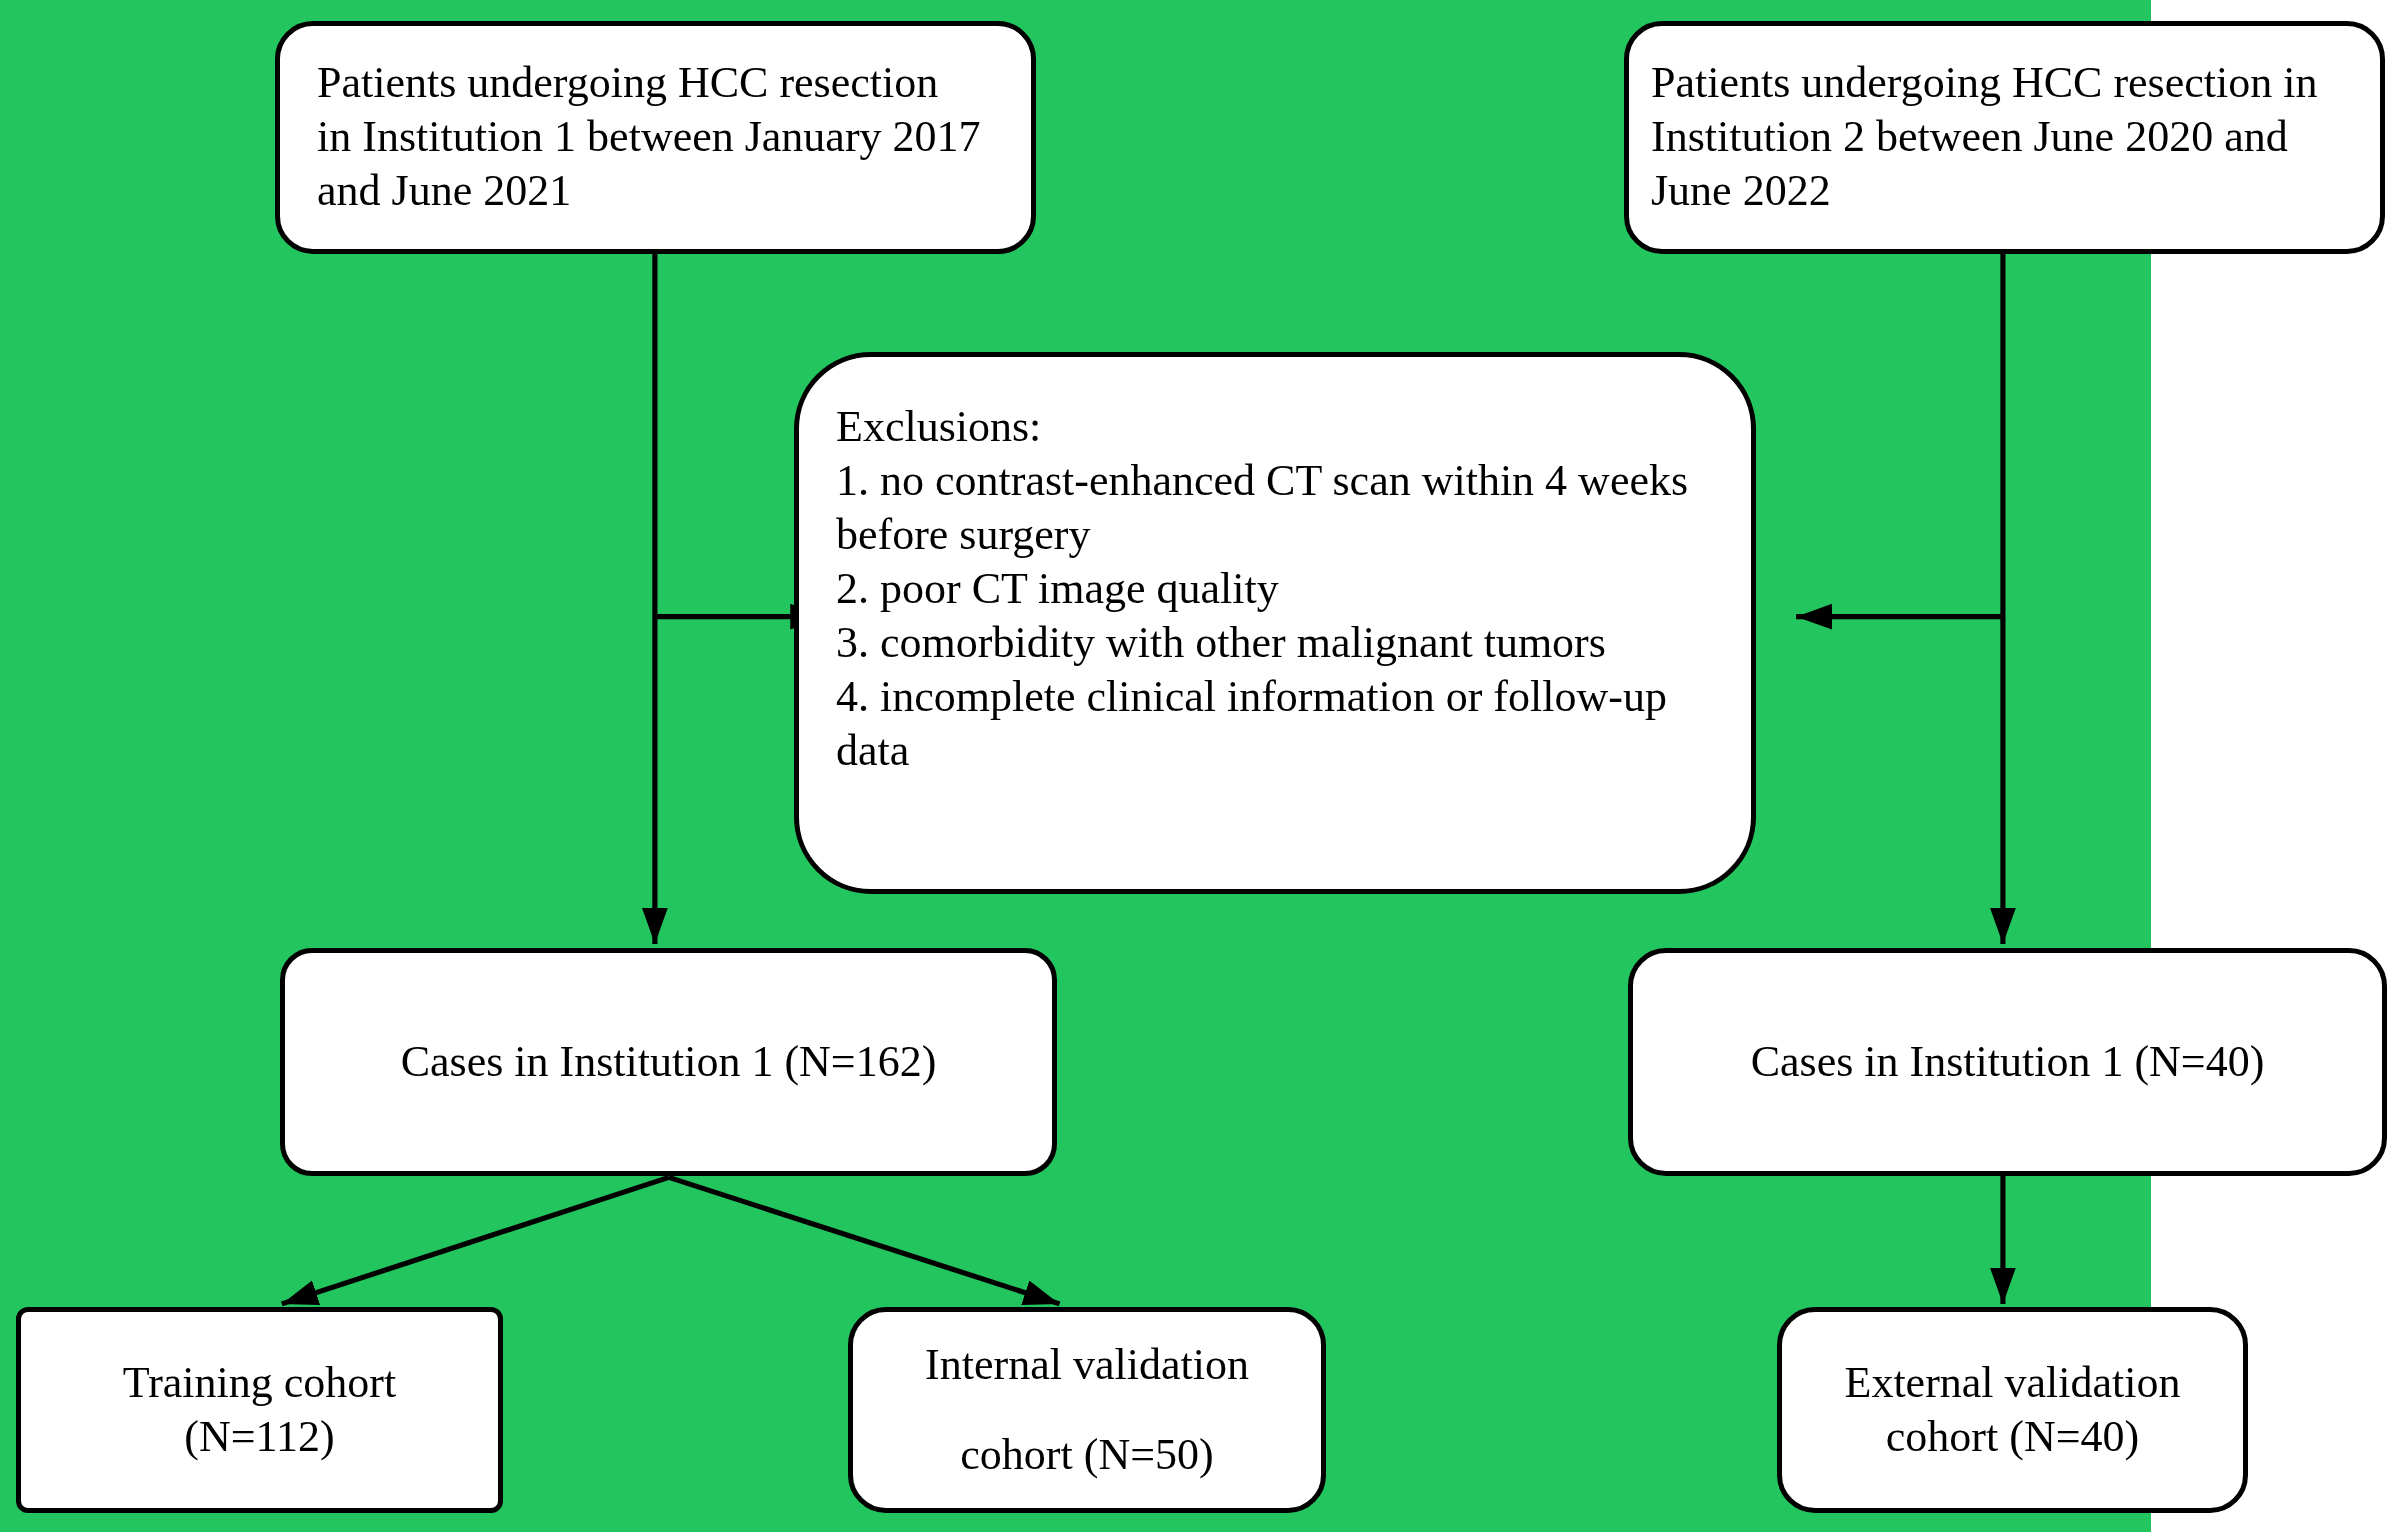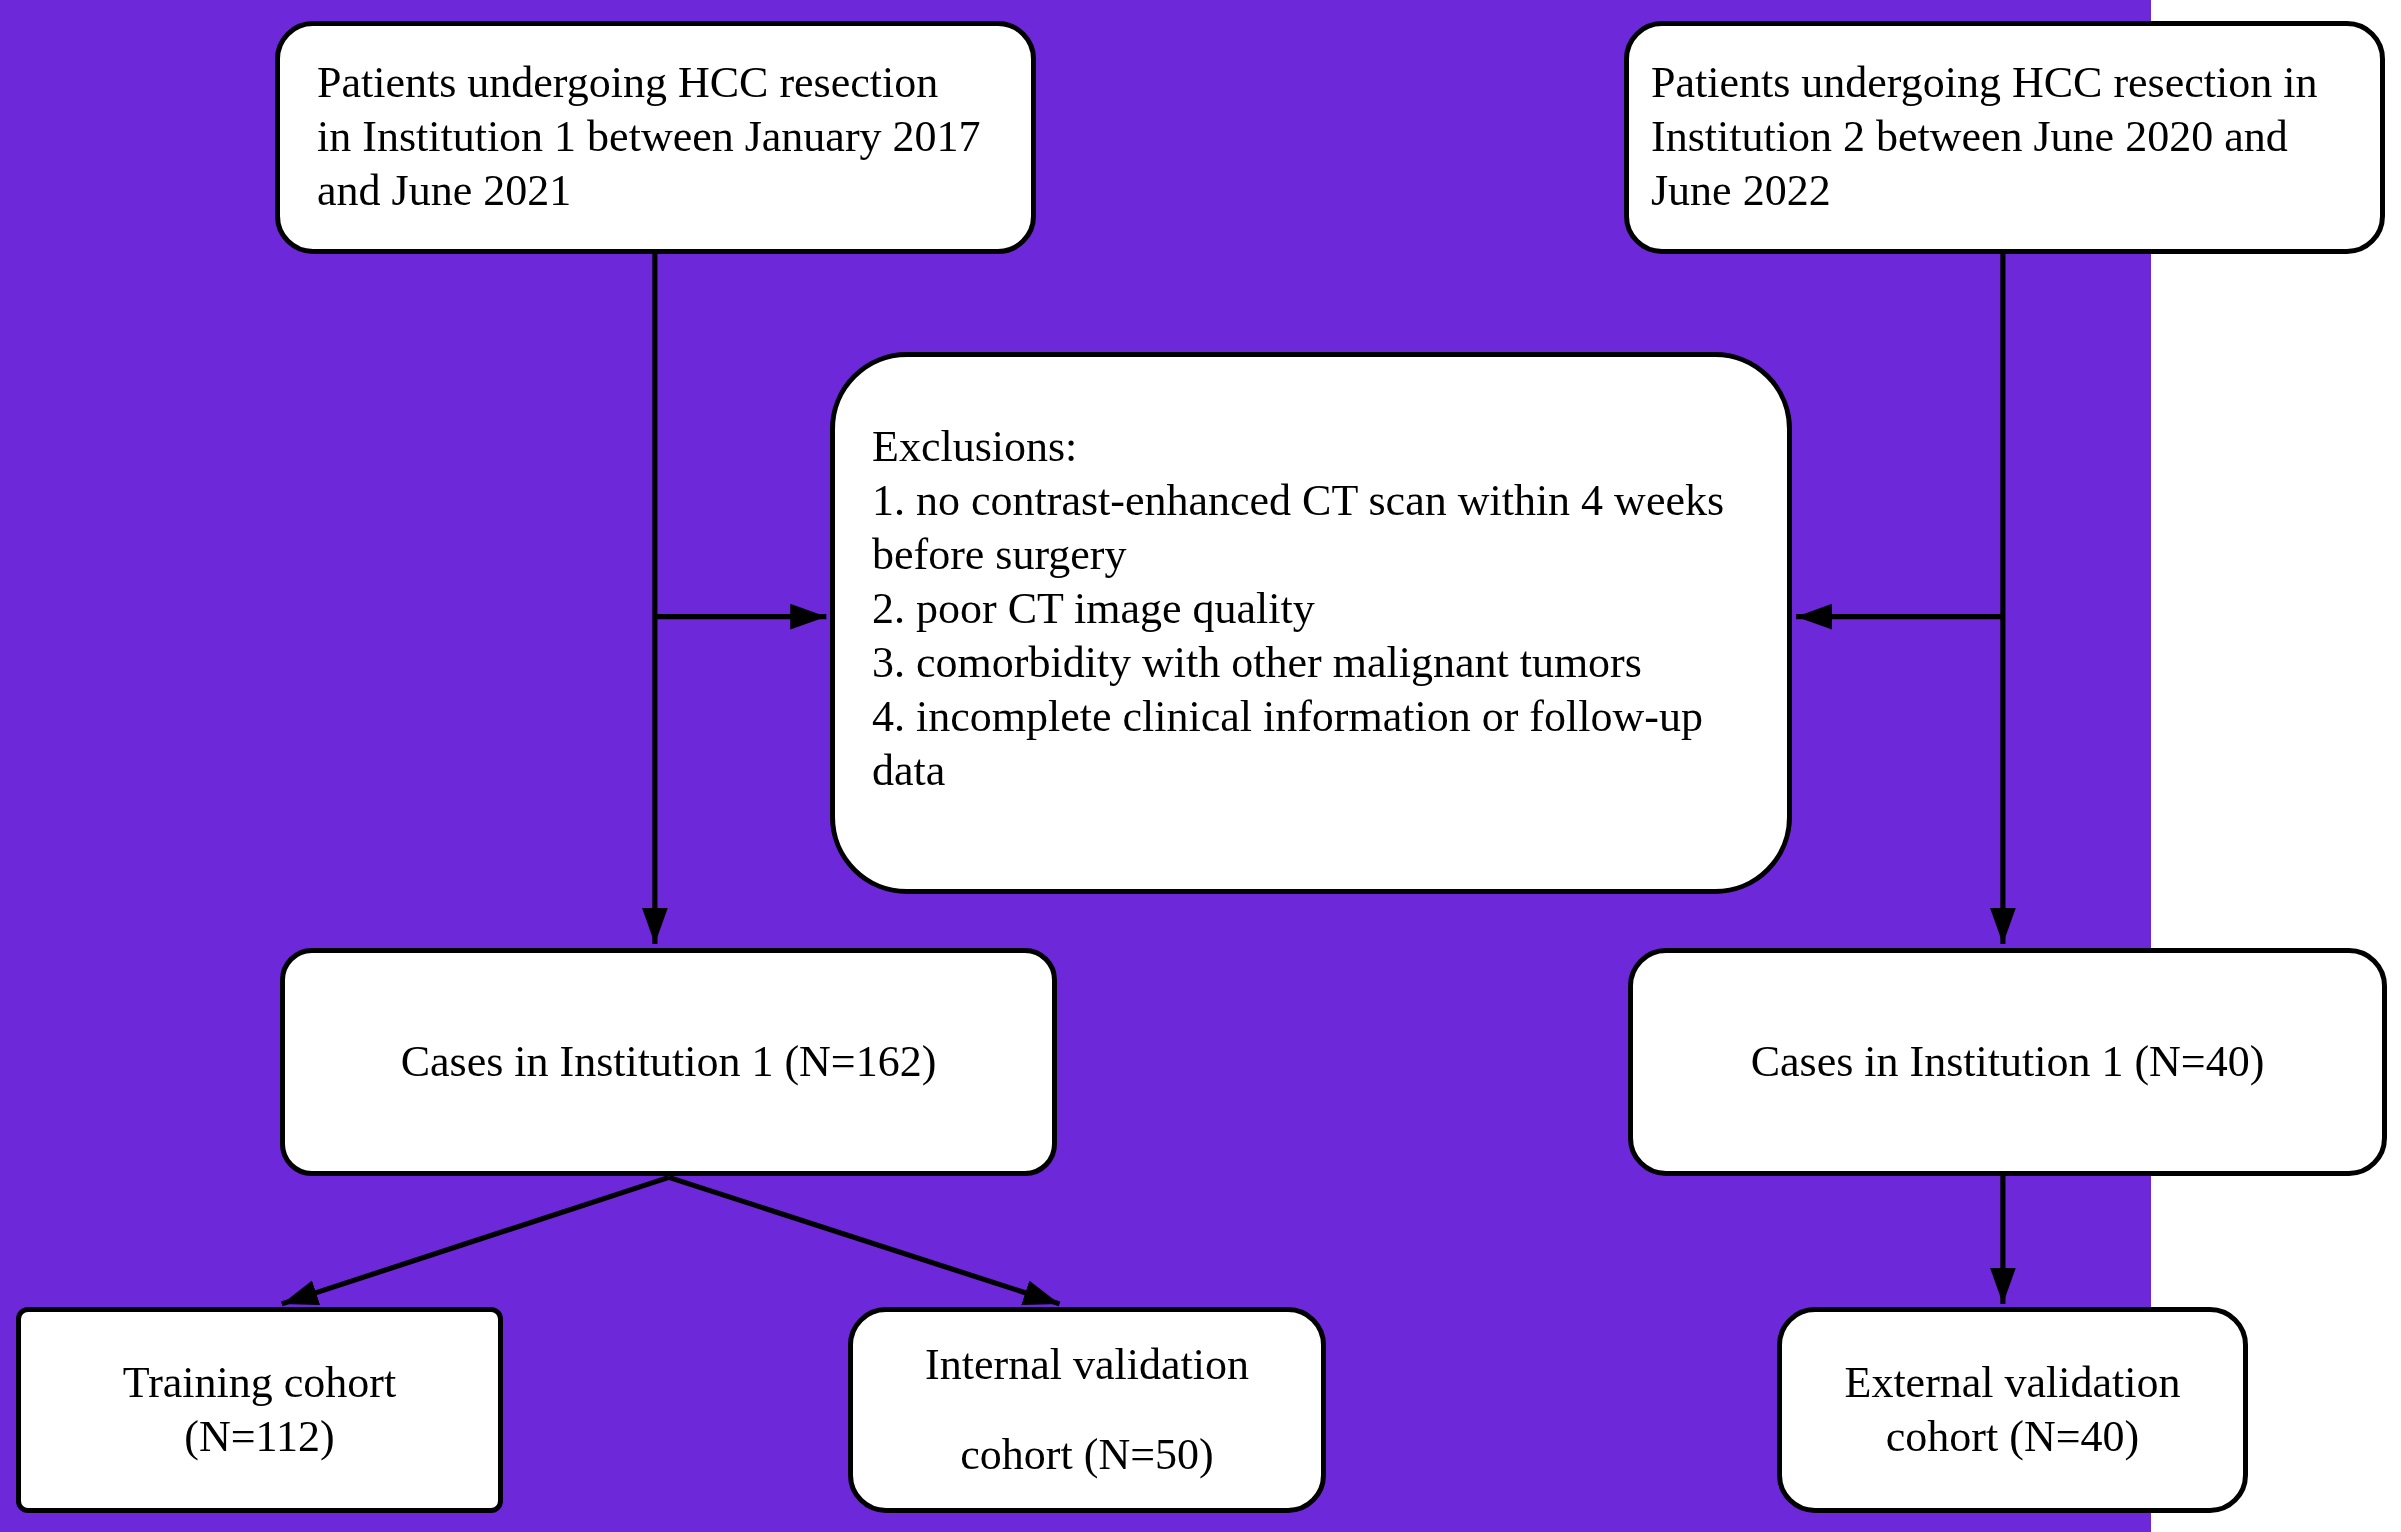--- a/index.html
+++ b/index.html
@@ -1,20 +1,20 @@
 <!DOCTYPE html>
 <html style="font-size:11.8px"><head>
 <meta charset="utf-8">
 <style>
   html, body { margin: 0; padding: 0; background: #ffffff; }
   #canvas {
     position: relative;
     width: 2151px;
     height: 1532px;
-    background: #6d28d9;
+    background: #22c55e;
     font-family: "Liberation Serif", "DejaVu Serif", serif;
     color: #000000;
   }
   #arrow-layer {
     position: absolute;
     left: 0; top: 0;
     width: 2401px; height: 1532px;
   }
   .flowbox {
     position: absolute;
@@ -35,22 +35,22 @@
     left: 275px; top: 20.6px; width: 761px; height: 233px;
     border-radius: 38px; padding-left: 37px; padding-right: 7.4px;
   }
   
   #box-institution2 {
     left: 1624px; top: 20.6px; width: 761px; height: 233px;
     border-radius: 38px; padding-left: 22px; padding-right: 7.4px;
   }
   
   #box-exclusions {
-    left: 830px; top: 352px; width: 962px; height: 542px;
-    border-radius: 77px; padding: 63px 29px 0 37px;
+    left: 794px; top: 352px; width: 962px; height: 542px;
+    border-radius: 77px; padding: 43px 29px 0 37px;
   }
   
   #box-cases1 {
     left: 280px; top: 948px; width: 777px; height: 228px;
     border-radius: 32px;
   }
   
   #box-cases2 {
     left: 1628px; top: 948px; width: 759px; height: 228px;
     border-radius: 38px;

